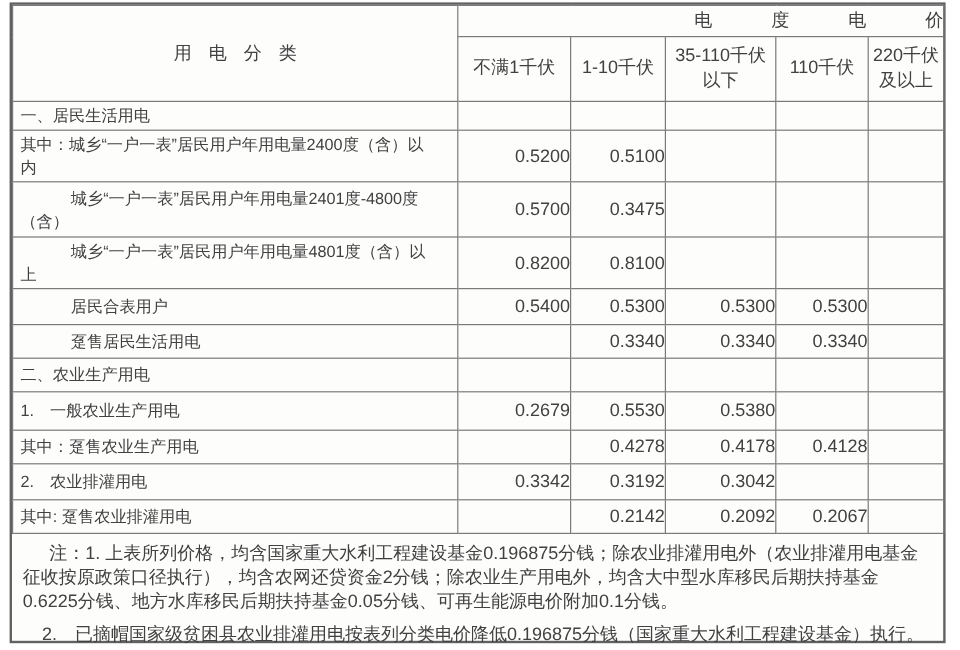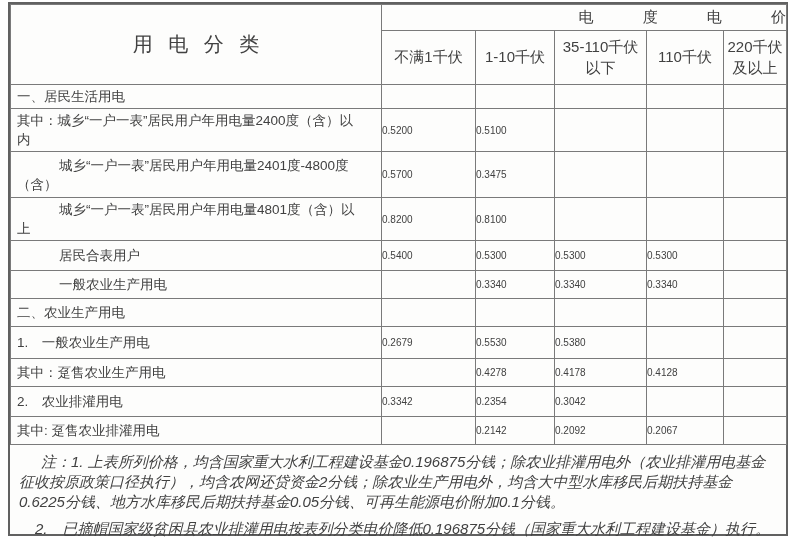--- a/index.html
+++ b/index.html
@@ -3,30 +3,30 @@
 <meta charset="utf-8">
 <style>
   html,body { margin:0; padding:0; background:#ffffff; }
   body { font-family:"Liberation Sans","DejaVu Sans",sans-serif; }
   .sheet { position:relative; width:800px; height:542px; background:#ffffff; overflow:hidden; }
   .frame { position:absolute; left:8px; top:2px; width:780px; height:534px;
            box-sizing:border-box; border:2px solid #616161; background:#fdfdfc; }
   table.price-table { border-collapse:collapse; table-layout:fixed; width:776px; }
   .price-table td, .price-table th { border:1px solid #7a7a7a; color:#414141;
            font-weight:normal; padding:0; overflow:hidden; }
-  th.cat-head { font-size:20px; word-spacing:10px; text-align:center; vertical-align:middle; }
+  th.cat-head { font-size:15px; word-spacing:10px; text-align:center; vertical-align:middle; }
   th.price-head { font-size:15px; word-spacing:45px; text-align:right; vertical-align:middle; }
   th.volt-head { font-size:15px; text-align:center; vertical-align:middle;
            white-space:pre-line; line-height:1.35; }
   td.lbl { font-size:13.5px; text-align:left; vertical-align:middle;
            padding:2px 20px 2px 6px; line-height:19px; }
   td.lbl.ind { text-indent:42px; }
-  td.val { font-size:10px; text-align:left; vertical-align:middle; }
+  td.val { font-size:15px; text-align:right; vertical-align:middle; }
   .notes { padding:7px 9px 0 9px; color:#414141; font-size:15px; line-height:20px; }
-  .notes p { margin:0 0 7px 0;font-style:italic; }
+  .notes p { margin:0 0 7px 0; }
   .note-first { text-indent:22px; }
   .note-sub { padding-left:16px; }
 </style>
 </head>
 <body>
 
 <div class="sheet">
   <div class="frame">
     <table class="price-table">
       <colgroup>
@@ -87,21 +87,21 @@
         </tr>
         <tr style="height:30px">
           <td class="lbl ind">居民合表用户</td>
           <td class="val">0.5400</td>
           <td class="val">0.5300</td>
           <td class="val">0.5300</td>
           <td class="val">0.5300</td>
           <td class="val"></td>
         </tr>
         <tr style="height:28px">
-          <td class="lbl ind">一般农业生产用电</td>
+          <td class="lbl ind">趸售居民生活用电</td>
           <td class="val"></td>
           <td class="val">0.3340</td>
           <td class="val">0.3340</td>
           <td class="val">0.3340</td>
           <td class="val"></td>
         </tr>
         <tr style="height:28px">
           <td class="lbl">二、农业生产用电</td>
           <td class="val"></td>
           <td class="val"></td>
@@ -121,21 +121,21 @@
           <td class="lbl">其中：趸售农业生产用电</td>
           <td class="val"></td>
           <td class="val">0.4278</td>
           <td class="val">0.4178</td>
           <td class="val">0.4128</td>
           <td class="val"></td>
         </tr>
         <tr style="height:30px">
           <td class="lbl">2.　农业排灌用电</td>
           <td class="val">0.3342</td>
-          <td class="val">0.2354</td>
+          <td class="val">0.3192</td>
           <td class="val">0.3042</td>
           <td class="val"></td>
           <td class="val"></td>
         </tr>
         <tr style="height:28px">
           <td class="lbl">其中: 趸售农业排灌用电</td>
           <td class="val"></td>
           <td class="val">0.2142</td>
           <td class="val">0.2092</td>
           <td class="val">0.2067</td>

